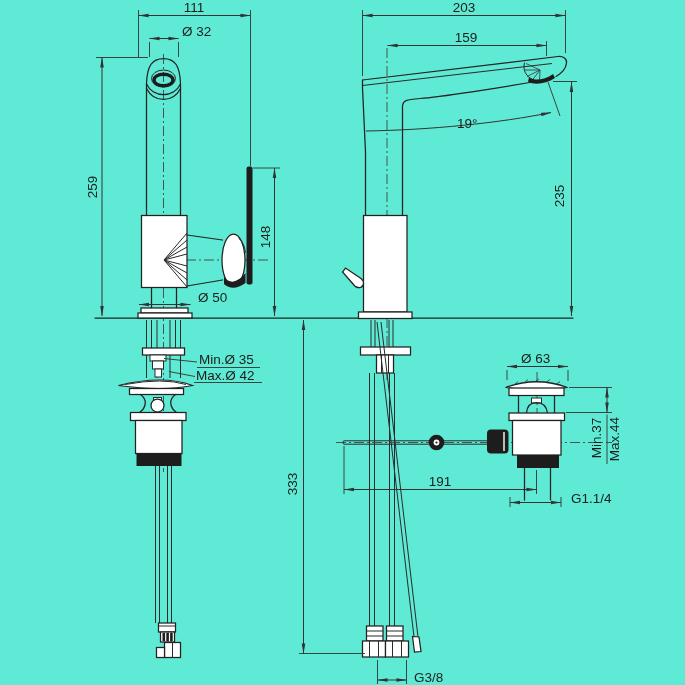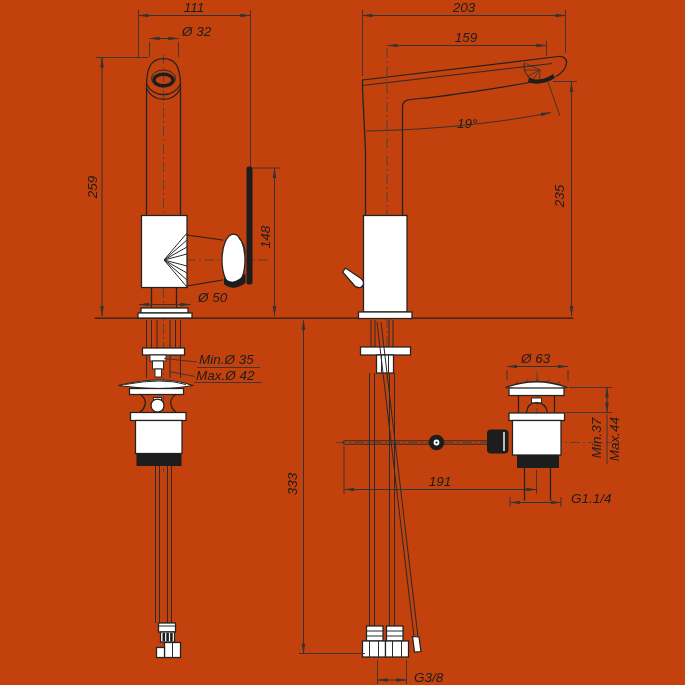--- a/index.html
+++ b/index.html
@@ -1,17 +1,17 @@
 <!DOCTYPE html>
 <html><head>
 <meta charset="utf-8">
 <style>
   html,body{margin:0;padding:0;background:#ffffff;}
-  .stage{position:relative;width:685px;height:685px;background:#c2410c;overflow:hidden;
-         font-family:"Liberation Sans", sans-serif;font-style:italic;}
+  .stage{position:relative;width:685px;height:685px;background:#5eead4;overflow:hidden;
+         font-family:"Liberation Sans", sans-serif;}
   svg{position:absolute;left:0;top:0;}
   svg text{font-family:"Liberation Sans", sans-serif;font-size:13.5px;fill:#1d1d1d;}
   .obj{stroke:#222;stroke-width:1.25;fill:none;stroke-linecap:round;}
   .objthin{stroke:#2a2a2a;stroke-width:1;fill:none;}
   .fillw{fill:#ffffff;}
   .dark{fill:#1d1d1d;stroke:none;}
   .dim{stroke:#333;stroke-width:1;fill:none;}
   .ext{stroke:#333;stroke-width:0.9;fill:none;}
   .cl{stroke:#444;stroke-width:0.9;fill:none;stroke-dasharray:10 3 2 3;}
   .hatch{stroke:#333;stroke-width:0.8;fill:none;}

